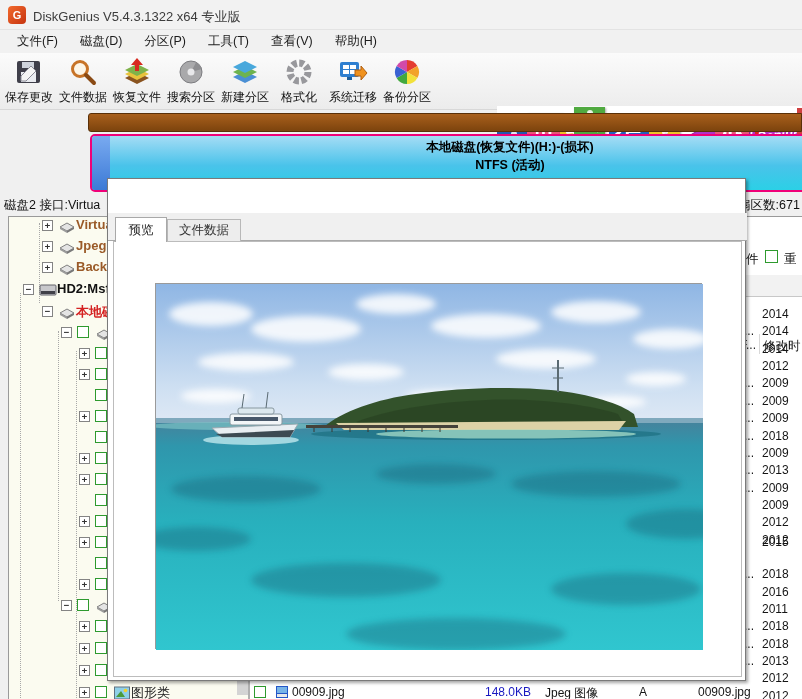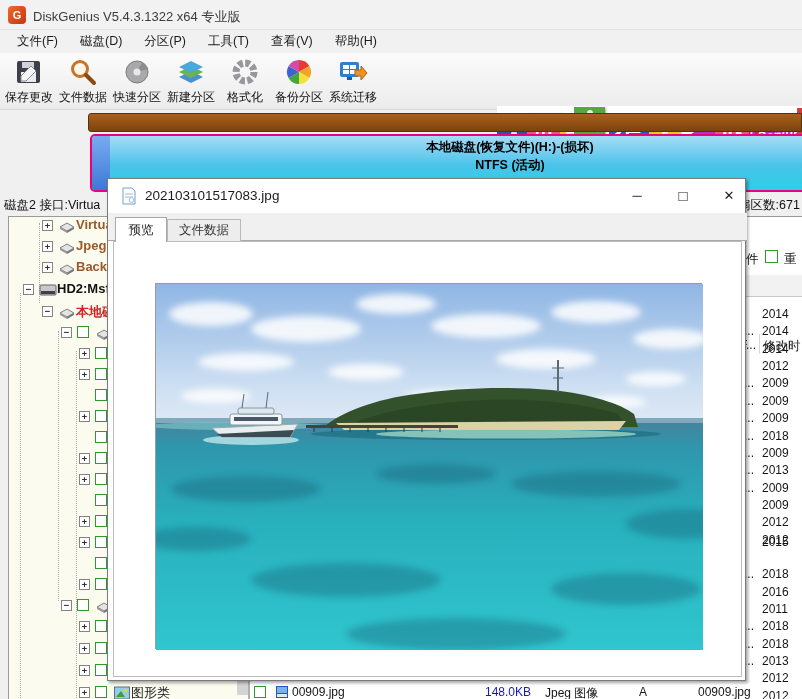--- a/index.html
+++ b/index.html
@@ -129,71 +129,82 @@
             <svg viewBox="0 0 30 30">
               <circle cx="12" cy="12" r="7.5" fill="#fdf6e8" stroke="#c77327" stroke-width="3"></circle>
               <line x1="18" y1="18" x2="26" y2="26" stroke="#8a4a14" stroke-width="4" stroke-linecap="round"></line>
             </svg>
           </span>
           <span class="tb-lb">文件数据</span>
         </div>
         <div class="tb-btn">
           <span class="tb-ic">
             <svg viewBox="0 0 30 30">
+              <polygon points="3,21 15,15 27,21 15,27" fill="#8a5420"></polygon>
+              <polygon points="3,17 15,11 27,17 15,23" fill="#e8c23c"></polygon>
+              <polygon points="3,13 15,7 27,13 15,19" fill="#7fb24a"></polygon>
+              <polygon points="15,1 21,8 17,8 17,14 13,14 13,8 9,8" fill="#d82a20"></polygon>
+            </svg>
+          </span>
+          <span class="tb-lb">恢复文件</span>
+        </div>
+        <div class="tb-btn">
+          <span class="tb-ic">
+            <svg viewBox="0 0 30 30">
               <circle cx="15" cy="15" r="11" fill="#a9a9ab" stroke="#7c7c80"></circle>
               <path d="M15,15 L26,12 A11 11 0 0 0 20,5.5 Z" fill="#8d8d90"></path>
               <circle cx="15" cy="15" r="3.5" fill="#e8e8ea"></circle>
             </svg>
           </span>
-          <span class="tb-lb">快速分区</span>
+          <span class="tb-lb">搜索分区</span>
         </div>
         <div class="tb-btn">
           <span class="tb-ic">
             <svg viewBox="0 0 30 30">
               <polygon points="3,20 15,14 27,20 15,26" fill="#4a8fd4"></polygon>
               <polygon points="3,15 15,9 27,15 15,21" fill="#6db34e"></polygon>
               <polygon points="3,10 15,4 27,10 15,16" fill="#49a8dc"></polygon>
             </svg>
           </span>
           <span class="tb-lb">新建分区</span>
         </div>
         <div class="tb-btn">
           <span class="tb-ic">
             <svg viewBox="0 0 30 30">
               <circle cx="15" cy="15" r="9" fill="none" stroke="#98989c" stroke-width="7" stroke-dasharray="4.7 2.36"></circle>
             </svg>
           </span>
           <span class="tb-lb">格式化</span>
-        </div>
-        <div class="tb-btn">
-          <span class="tb-ic">
-            <svg viewBox="0 0 30 30">
-              <path d="M15,15 L15,3 A12,12 0 0,1 25.4,9 Z" fill="#e43c30"></path>
-              <path d="M15,15 L25.4,9 A12,12 0 0,1 25.4,21 Z" fill="#f2a32a"></path>
-              <path d="M15,15 L25.4,21 A12,12 0 0,1 15,27 Z" fill="#f2e13a"></path>
-              <path d="M15,15 L15,27 A12,12 0 0,1 4.6,21 Z" fill="#42a83e"></path>
-              <path d="M15,15 L4.6,21 A12,12 0 0,1 4.6,9 Z" fill="#3a62d2"></path>
-              <path d="M15,15 L4.6,9 A12,12 0 0,1 15,3 Z" fill="#d24aaa"></path>
-            </svg>
-          </span>
-          <span class="tb-lb">备份分区</span>
         </div>
         <div class="tb-btn">
           <span class="tb-ic">
             <svg viewBox="0 0 30 30">
               <rect x="2" y="5" width="19" height="15" rx="2" fill="#2f7fd0"></rect>
               <rect x="5" y="8" width="6" height="4" fill="#fff"></rect>
               <rect x="12" y="8" width="6" height="4" fill="#fff"></rect>
               <rect x="5" y="13" width="6" height="4" fill="#fff"></rect>
               <rect x="12" y="13" width="6" height="4" fill="#fff"></rect>
               <rect x="9" y="20" width="5" height="3" fill="#1f5f9c"></rect>
               <polygon points="17,13 23,13 23,9 29,16 23,23 23,19 17,19" fill="#f0921e" stroke="#b05f10"></polygon>
             </svg>
           </span>
           <span class="tb-lb">系统迁移</span>
+        </div>
+        <div class="tb-btn">
+          <span class="tb-ic">
+            <svg viewBox="0 0 30 30">
+              <path d="M15,15 L15,3 A12,12 0 0,1 25.4,9 Z" fill="#e43c30"></path>
+              <path d="M15,15 L25.4,9 A12,12 0 0,1 25.4,21 Z" fill="#f2a32a"></path>
+              <path d="M15,15 L25.4,21 A12,12 0 0,1 15,27 Z" fill="#f2e13a"></path>
+              <path d="M15,15 L15,27 A12,12 0 0,1 4.6,21 Z" fill="#42a83e"></path>
+              <path d="M15,15 L4.6,21 A12,12 0 0,1 4.6,9 Z" fill="#3a62d2"></path>
+              <path d="M15,15 L4.6,9 A12,12 0 0,1 15,3 Z" fill="#d24aaa"></path>
+            </svg>
+          </span>
+          <span class="tb-lb">备份分区</span>
         </div>
       </div>
     <div class="banner">
       <svg class="banner-arrow" viewBox="0 0 119 48">
         <polygon points="0,26 38,5 38,16 117,4 117,44 38,33 38,43" fill="#b033c8" stroke="#8a1f9e"></polygon>
         <text x="46" y="30" fill="#ffffff" font-size="13" font-weight="bold" font-style="italic" transform="rotate(-4 46 30)">DiskGenius</text>
       </svg>
       <span id="banner-tiles"><span class="tile" style="left: 0px; top: 22px; width: 33px; height: 33px; line-height: 33px; font-size: 20px; background: rgb(36, 86, 176); color: rgb(255, 255, 255);">数</span><span class="tile" style="left: 30px; top: 7px; width: 36px; height: 46px; line-height: 46px; font-size: 26px; background: rgb(232, 88, 120); color: rgb(255, 255, 255);">据</span><span class="tile" style="left: 63px; top: 17px; width: 29px; height: 34px; line-height: 34px; font-size: 20px; background: rgb(240, 192, 40); color: rgb(255, 255, 255);">丢</span><span class="tile" style="left: 77px; top: 1px; width: 31px; height: 31px; line-height: 31px; font-size: 20px; background: rgb(80, 170, 64); color: rgb(255, 255, 255);">失</span><span class="tile" style="left: 112px; top: 8px; width: 40px; height: 45px; line-height: 45px; font-size: 28px; background: rgb(35, 96, 192); color: rgb(255, 255, 255);">怎</span><span class="tile" style="left: 152px; top: 20px; width: 31px; height: 33px; line-height: 33px; font-size: 20px; background: rgb(240, 196, 40); color: rgb(51, 51, 51);">么</span><span class="tile" style="left: 218px; top: 8px; width: 34px; height: 43px; line-height: 43px; font-size: 26px; background: rgb(232, 88, 120); color: rgb(255, 255, 255);">办</span><span class="tile tile-bare" style="left: 252px; top: 12px; width: 16px; height: 40px; line-height: 40px; font-size: 28px; background: transparent; color: rgb(224, 32, 32);">!</span></span>
     </div>
     <div class="red-strip"></div>
@@ -420,34 +431,20 @@
           </svg></span>
       <span class="fr-name">00909.jpg</span>
       <span class="fr-size">148.0KB</span>
       <span class="fr-type">Jpeg 图像</span>
       <span class="fr-attr">A</span>
       <span class="fr-orig">00909.jpg</span>
     </div>
   </div>
 
   <div class="dialog">
-    <div class="dlg-title">
-      <span class="dlg-ticon">
-        <svg viewBox="0 0 16 18" width="16" height="18">
-            <path d="M2,1 h9 l3,3 v13 h-12 z" fill="#fbfdff" stroke="#7aa0c0"></path>
-            <line x1="4" y1="7" x2="12" y2="7" stroke="#9ec0da"></line>
-            <line x1="4" y1="10" x2="12" y2="10" stroke="#9ec0da"></line>
-            <circle cx="10.5" cy="13" r="2.4" fill="none" stroke="#9ec0da"></circle>
-          </svg>
-      </span>
-      <span class="dlg-tname">202103101517083.jpg</span>
-      <span class="dlg-btn dlg-min">─</span>
-      <span class="dlg-btn dlg-max">□</span>
-      <span class="dlg-btn dlg-close">✕</span>
-    </div>
     <div class="dlg-tabs">
       <span class="tab tab-active">预览</span>
       <span class="tab tab-idle">文件数据</span>
       <span class="dlg-checkline">
         <span class="dlg-checkicon">
           <svg viewBox="0 0 26 18" width="26" height="18">
               <path d="M2,10 L9,15 L24,2" fill="none" stroke="#2f9e2f" stroke-width="5" stroke-linecap="round" stroke-linejoin="round"></path>
               <path d="M2,10 L9,15 L24,2" fill="none" stroke="#64c064" stroke-width="2" stroke-linecap="round"></path>
             </svg>
         </span>

